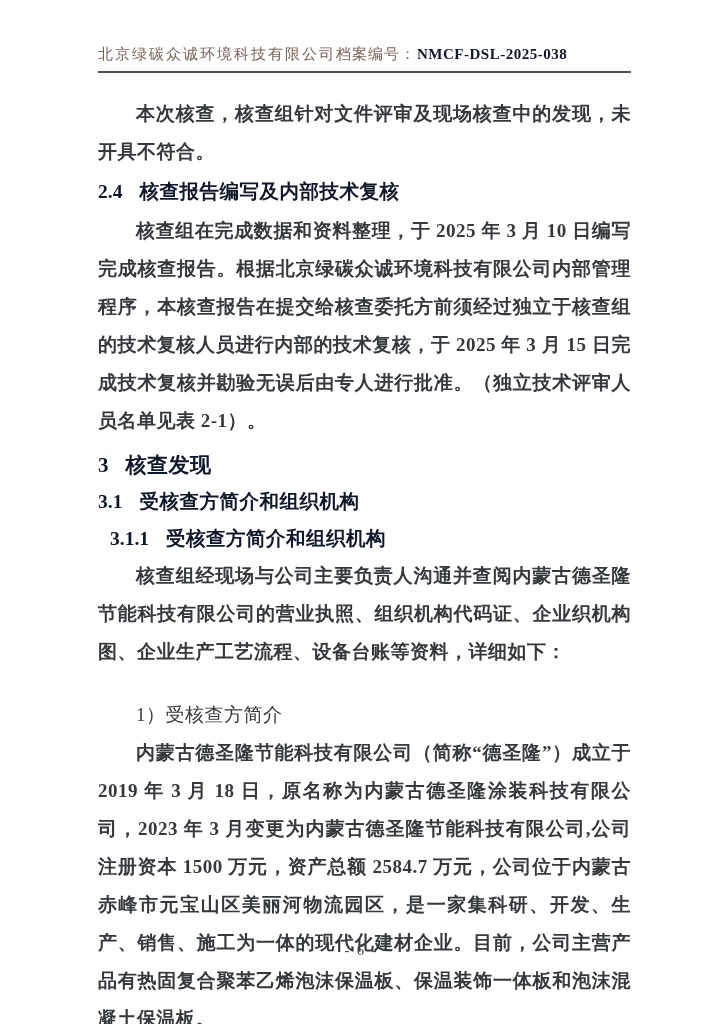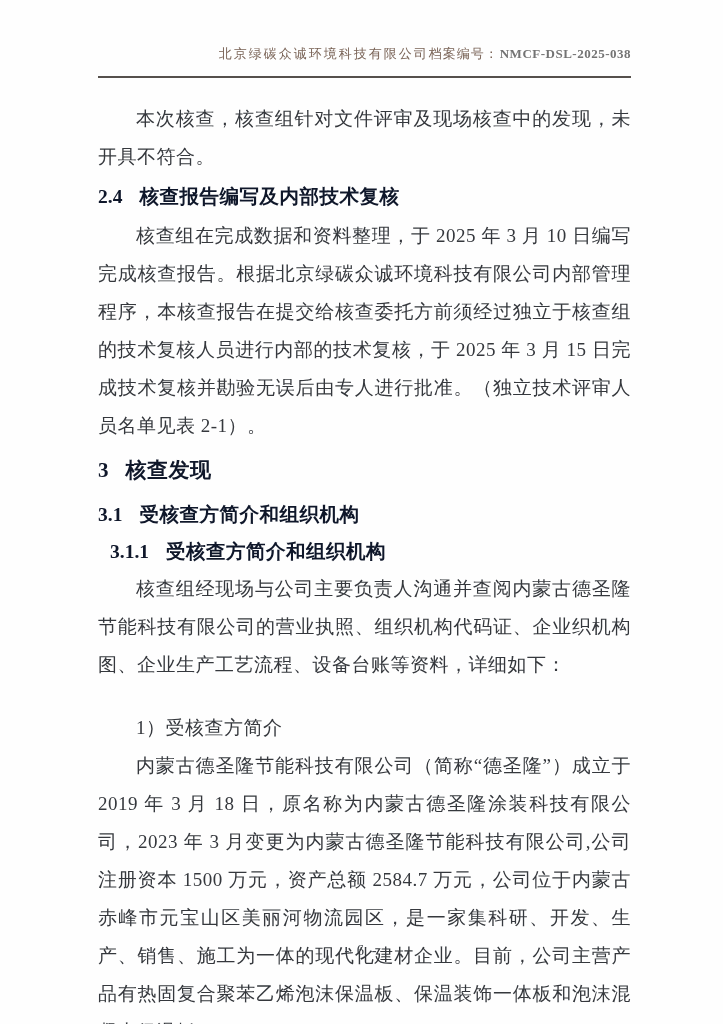--- a/index.html
+++ b/index.html
@@ -12,60 +12,61 @@
   }
   .page {
     position: absolute;
     inset: 0;
     padding: 45px 92px 0 98px;
     background: #fefefe;
   }
   
   .doc-header {
     display: flex;
-    justify-content: flex-end;
+    justify-content: flex-start;
     align-items: flex-end;
-    font-size: 13px;
+    font-size: 15px;
     color: #796356;
-    padding-bottom: 13px;
+    padding-bottom: 7px;
     border-bottom: 2px solid #55504c;
   }
   .doc-header .company {
     letter-spacing: 2px;
   }
   .doc-header .archive {
     display: flex;
     align-items: baseline;
     gap: 1px;
   }
   .doc-header .archive .label { letter-spacing: 1px; }
-  .doc-header .archive .value { letter-spacing: 0.5px; font-weight: 600; color: #737373; }
+  .doc-header .archive .value { letter-spacing: 0.5px; font-weight: 600; color: #0f172a; }
   
   .doc-body {
     margin-top: 22px;
     font-size: 19px;
     color: #35383d;
   }
   .para {
     text-align: justify;
     text-indent: 2em;
     line-height: 38px;
     letter-spacing: 0.5px;
+    font-weight: bold;
   }
   .heading {
     font-weight: bold;
     color: #0f172a;
     letter-spacing: 0.5px;
   }
   .heading .num {
     display: inline-block;
     margin-right: 17px;
     letter-spacing: 0;
   }
-  .h-level1 { font-size: 21px; margin: 10px 0 16px; line-height: 30px; }
+  .h-level1 { font-size: 21px; margin: 10px 0 8px; line-height: 30px; }
   .h-level2 { font-size: 19.5px; margin: 7px 0 6px; line-height: 28px; }
   .h-level3 { font-size: 19.5px; margin: 9px 12px 4px; line-height: 28px; }
   .list-item {
     text-indent: 2em;
     line-height: 38px;
     letter-spacing: 0.5px;
     margin-top: 25px;
   }
   
   .doc-footer {

